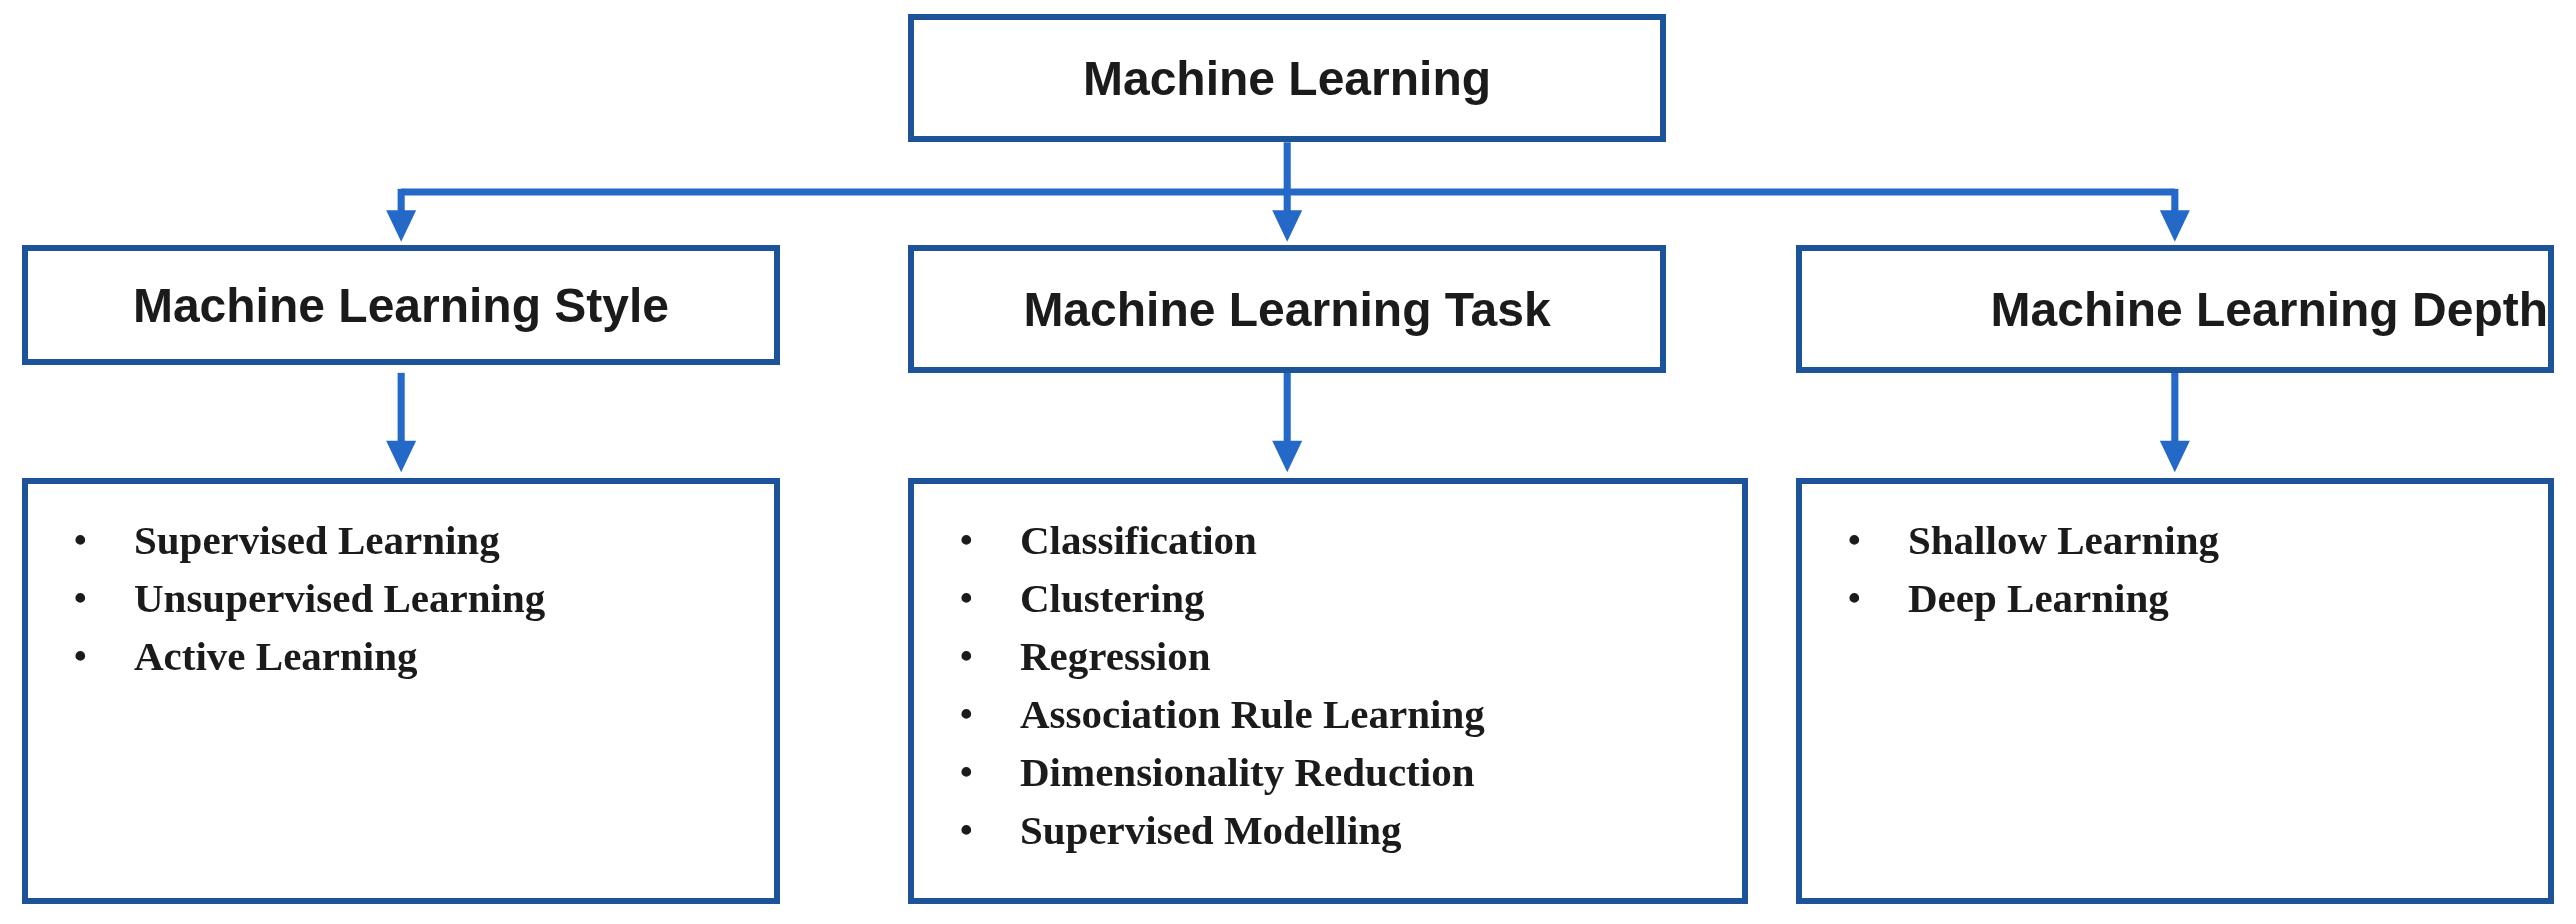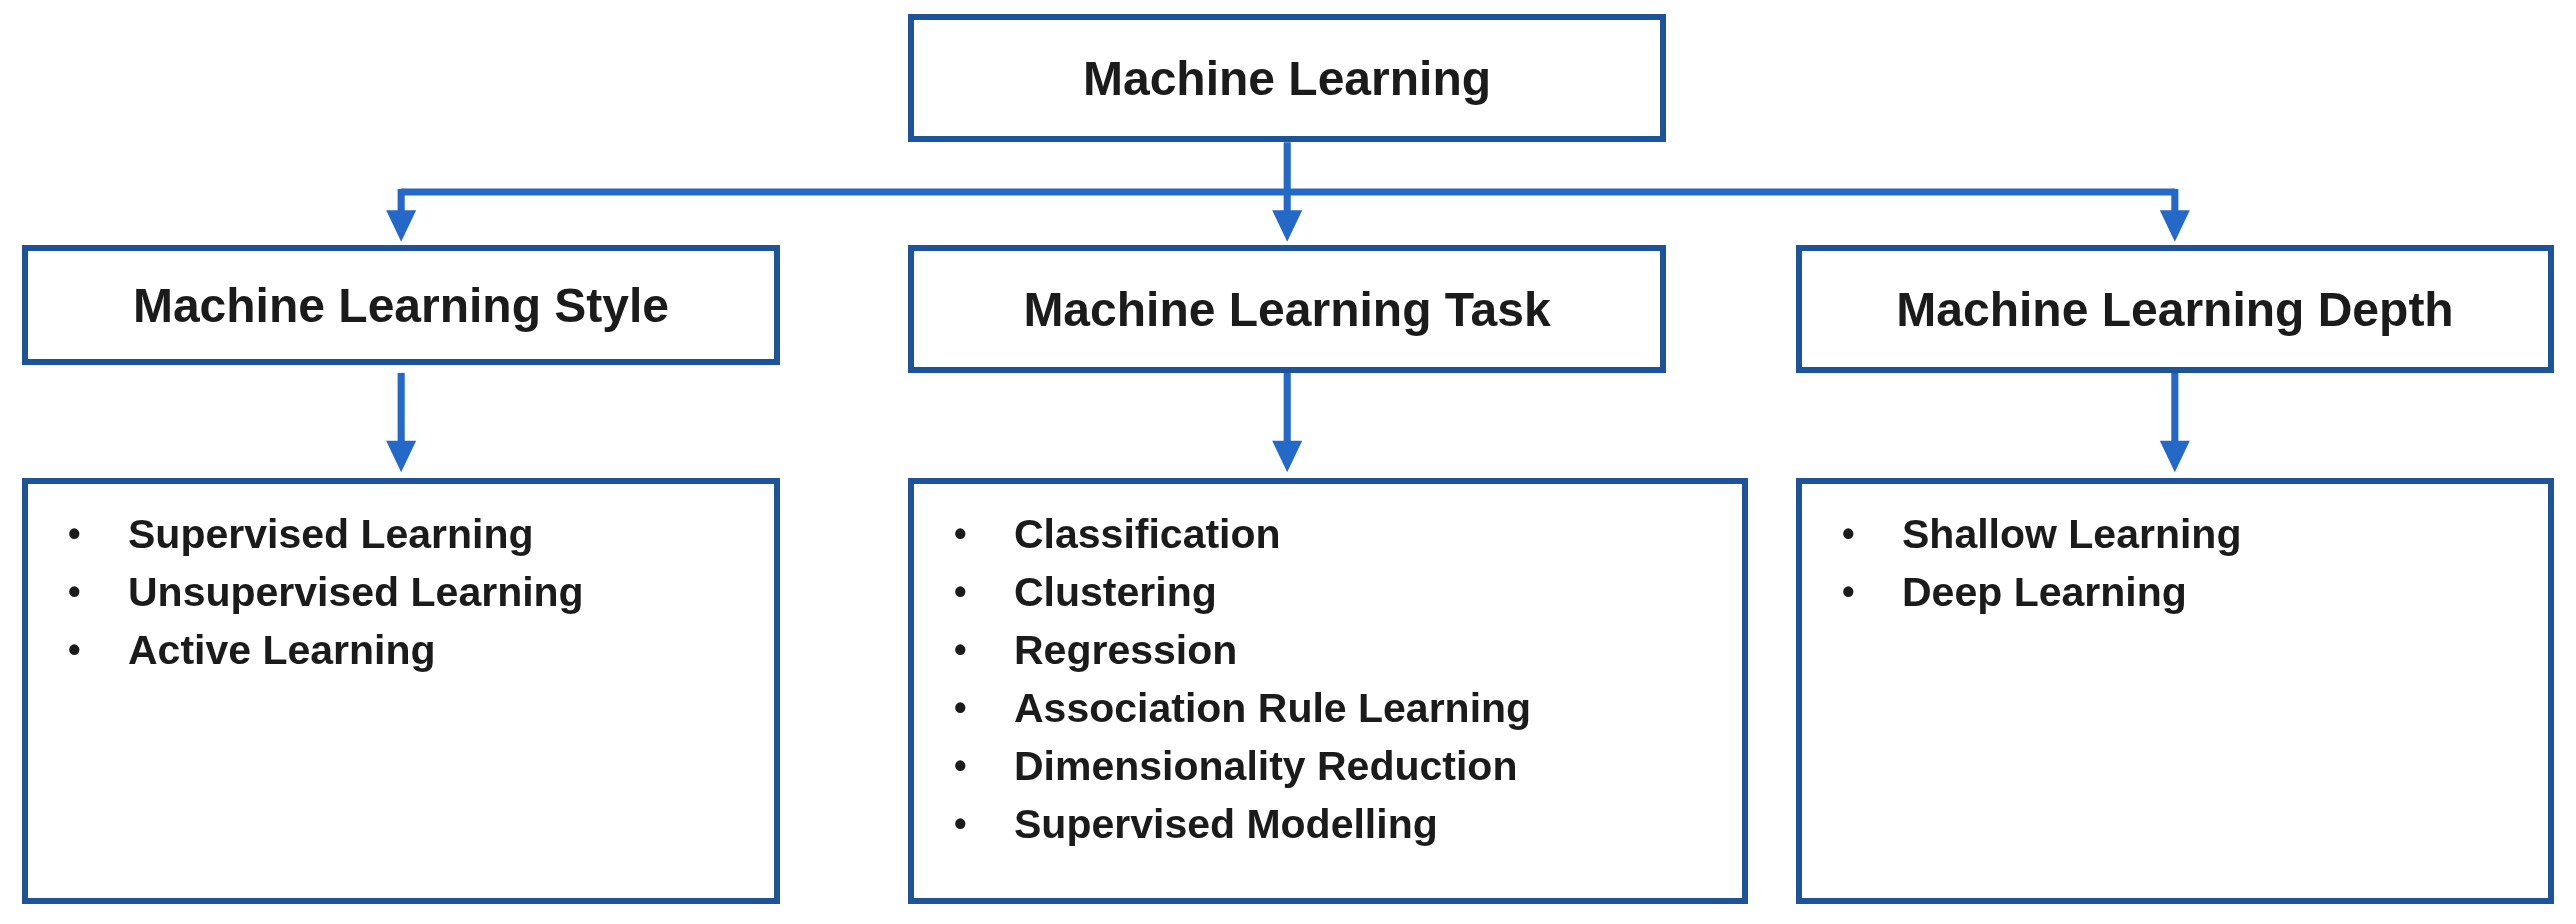--- a/index.html
+++ b/index.html
@@ -25,39 +25,39 @@
     border:6.3px solid var(--box-border);
     box-sizing:border-box;
     color:var(--text);
     font-weight:700;
   }
   .titlebox{
     display:flex;align-items:center;justify-content:center;
     font-size:48px;letter-spacing:0px;text-align:center;
   }
   .listbox ul{
-    list-style:none;margin:8px;padding:12.6px 19px 0 0;
+    list-style:none;margin:14px;padding:12.6px 19px 0 0;font-family:Liberation Serif, serif;
   }
   .listbox li{
     position:relative;
     padding-left:92px;
     font-size:41px;
     line-height:58px;
     white-space:nowrap;
   }
   .listbox li::before{
     content:"\2022";
     position:absolute;left:32px;top:0;
     font-size:36px;
   }
   
   #root-box   {left:908px;top:14.2px; width:758px;height:128px;}
   #style-title{left:22px;  top:245px;width:758px;height:120px;}
   #task-title {left:908px;top:245px;width:758px;height:128px;}
-  #depth-title{left:1796px;top:245px;width:758px;height:128px;}
+  #depth-title{left:1796px;top:245px;width:758px;height:128px;justify-content:flex-end;}
   #style-list {left:22px;  top:478px;width:758px;height:426px;}
   #task-list  {left:908px;top:478px;width:840px;height:426px;}
   #depth-list {left:1796px;top:478px;width:758px;height:426px;}
 </style>
 </head>
 <body>
 
 <div class="canvas">
 
   <svg class="connectors" viewBox="0 0 3262 1171" aria-hidden="true">

